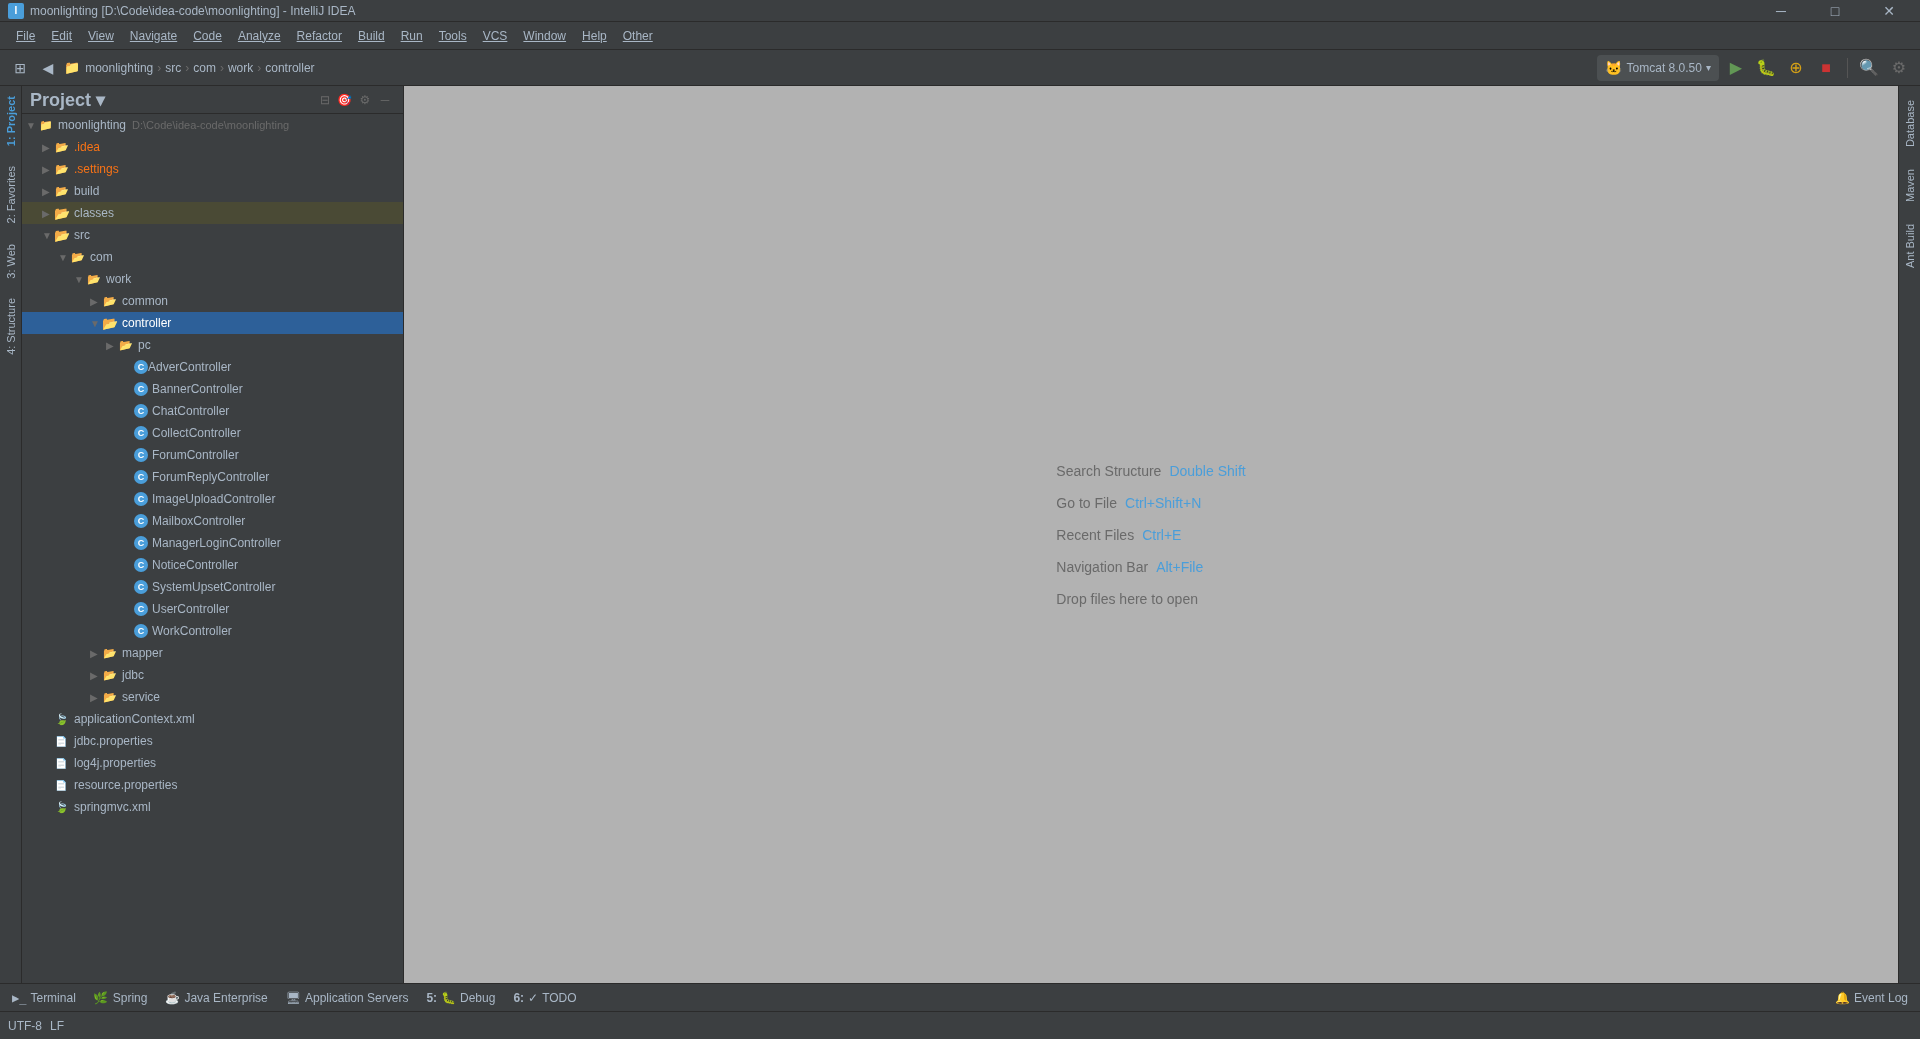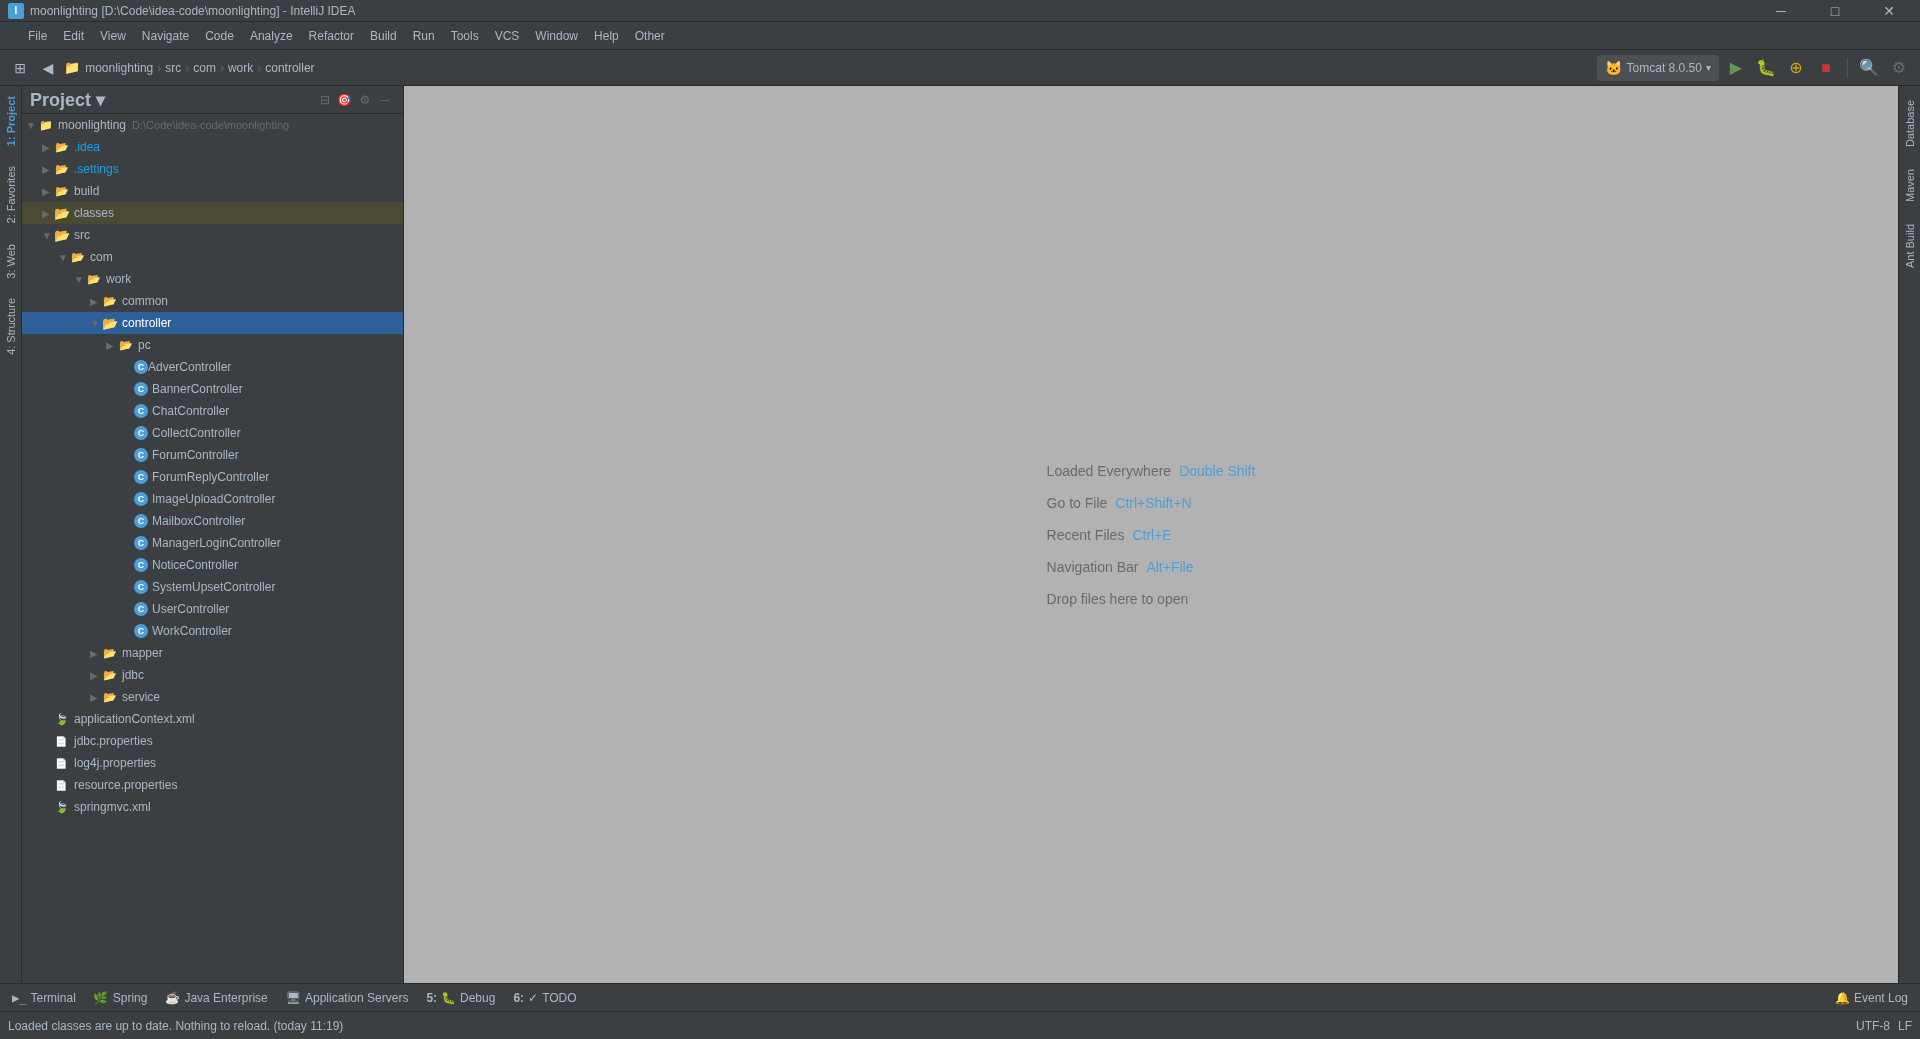--- a/index.html
+++ b/index.html
@@ -18,22 +18,23 @@
     #titlebar .title { color: #a9b7c6; font-size: 12px; flex: 1; }
     #titlebar .win-controls-right { display: flex; gap: 8px; margin-left: auto; }
     .title-win-btn { width: 46px; height: 22px; display: flex; align-items: center; justify-content: center; cursor: pointer; color: #a9b7c6; font-size: 14px; }
 
     
     #menubar {
       height: 28px;
       background: #3c3f41;
       display: flex;
       align-items: center;
-      padding: 0 20px;
+      padding: 0 8px;
       border-bottom: 1px solid #2b2b2b;
+      text-decoration: underline;
     }
     .menu-item {
       padding: 4px 8px;
       cursor: pointer;
       color: #a9b7c6;
       font-size: 12px;
       border-radius: 3px;
     }
 
     
@@ -185,21 +186,21 @@
     .status-item { color: #a9b7c6; cursor: pointer; }
     .panel-side-tab {
       writing-mode: vertical-rl;
       transform: rotate(180deg);
       font-size: 11px;
       color: #a9b7c6;
       cursor: pointer;
       padding: 10px 3px;
       white-space: nowrap;
     }
-    .col-gray { color: #0ea5e9; }
+    .col-gray { color: #f97316; }
   </style>
 </head>
 <body>
 
 <div id="titlebar">
   <div class="icon">I</div>
   <div class="title">moonlighting [D:\Code\idea-code\moonlighting] - IntelliJ IDEA</div>
   <div class="win-controls-right">
     <div class="title-win-btn">─</div>
     <div class="title-win-btn">□</div>
@@ -467,21 +468,21 @@
         <span class="item-icon" style="color:#cc7832;">🍃</span>
         <span class="item-label">springmvc.xml</span>
       </div>
 
     </div>
   </div>
 
   <div id="editor-area">
     <div id="editor-hints">
       <div class="hint-line">
-        <span class="hint-text">Loaded Everywhere</span>
+        <span class="hint-text">Search Structure</span>
         <span class="hint-shortcut">Double Shift</span>
       </div>
       <div class="hint-line">
         <span class="hint-text">Go to File</span>
         <span class="hint-shortcut">Ctrl+Shift+N</span>
       </div>
       <div class="hint-line">
         <span class="hint-text">Recent Files</span>
         <span class="hint-shortcut">Ctrl+E</span>
       </div>
@@ -530,18 +531,17 @@
     <span>TODO</span>
   </div>
   <div style="flex:1;"></div>
   <div class="bottom-tab">
     <span>🔔</span>
     <span>Event Log</span>
   </div>
 </div>
 
 <div id="statusbar">
-  <span class="status-text">Loaded classes are up to date. Nothing to reload. (today 11:19)</span>
   <div class="status-right">
     <span class="status-item">UTF-8</span>
     <span class="status-item">LF</span>
   </div>
 </div>
 
 </body></html>

